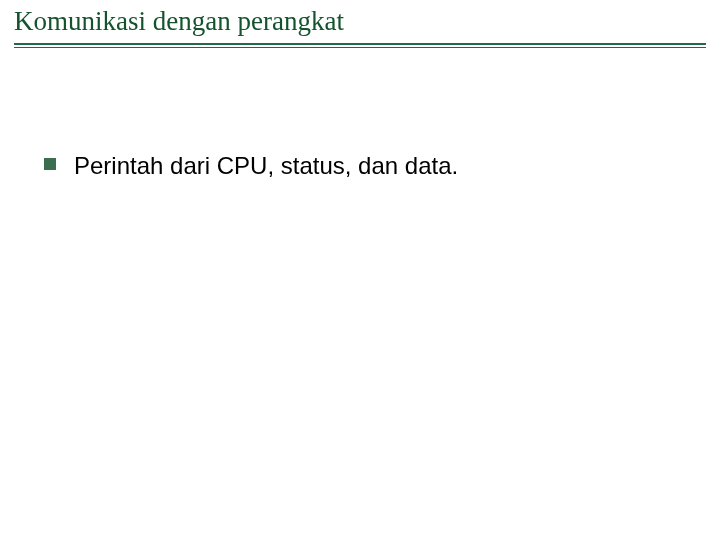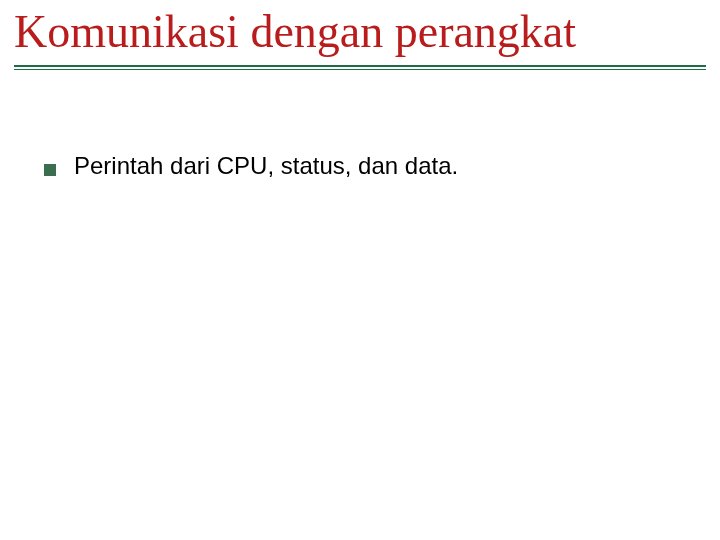--- a/index.html
+++ b/index.html
@@ -17,43 +17,43 @@
     height: 540px;
     box-sizing: border-box;
   }
   .title-wrap {
     position: absolute;
     left: 14px;
     right: 14px;
     top: 6px;
   }
   .title {
-    color: #b91c1c;
-    font-size: 46px;
+    color: #14532d;
+    font-size: 27px;
     line-height: 1.15;
     font-weight: 400;
     margin: 0 0 6px 0;
     font-family: "Times New Roman", Times, serif;
   }
   .underline-outer {
     border-top: 2px solid #1f6b47;
     padding-top: 2px;
   }
   .underline-inner {
     border-top: 1px solid #1f6b47;
   }
   .body {
     position: absolute;
     left: 44px;
     right: 40px;
     top: 150px;
   }
   .bullet-row {
     display: flex;
-    align-items: center;
+    align-items: flex-start;
     gap: 18px;
     margin-bottom: 18px;
   }
   .bullet {
     width: 12px;
     height: 12px;
     background: #3a6e4f;
     margin-top: 8px;
     flex: 0 0 auto;
   }

